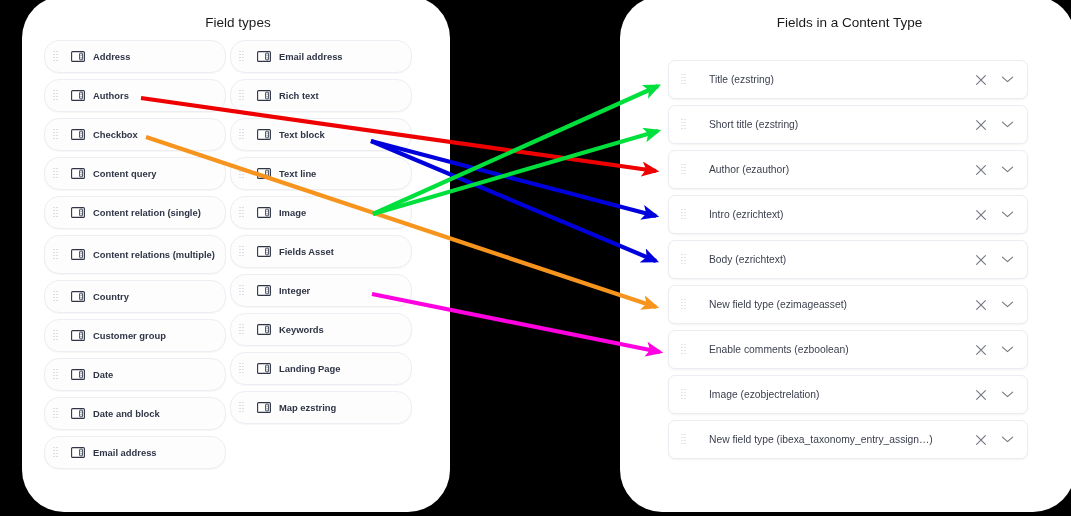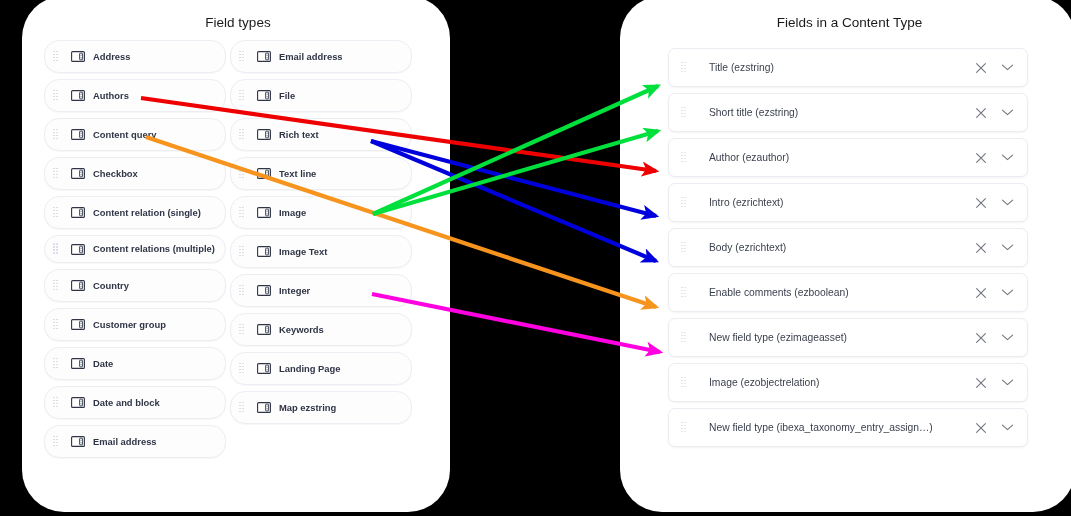--- a/index.html
+++ b/index.html
@@ -44,21 +44,21 @@
     height: 33px;
     margin-bottom: 6px;
     background: #fdfdfe;
     border: 1px solid #eceef3;
     border-radius: 15px;
     display: flex;
     align-items: center;
     padding-left: 8px;
     box-shadow: 0 1px 1px rgba(16,24,40,0.035);
   }
-  .ft-item.tall { height: 28px; text-align: right; }
+  .ft-item.tall { height: 39px; text-align: right; }
 
   .grip {
     width: 9px; height: 12px;
     display: grid;
     grid-template-columns: 3px 3px;
     grid-template-rows: repeat(4, 3px);
     gap: 0px;
     flex: 0 0 auto;
     margin-right: 9px;
   }
@@ -81,21 +81,21 @@
     font-size: 9.4px;
     font-weight: bold;
     color: #2f3545;
     line-height: 1.25;
     font-family: "Liberation Sans", sans-serif;
   }
 
   
   #cf-list {
     position: absolute;
-    left: 48px; top: 52px;
+    left: 48px; top: 64px;
     width: 360px;
   }
   .cf-item {
     position: relative;
     height: 39px;
     margin-bottom: 6px;
     background: #ffffff;
     border: 1px solid #ebedf2;
     border-radius: 7px;
     display: flex;
@@ -204,42 +204,42 @@
             <i></i>
           </span>
           <span class="fticon">
             <svg width="14" height="11" viewBox="0 0 14 11">
               <rect x="0.6" y="0.6" width="12.8" height="9.8" rx="1" fill="#ffffff" stroke="#2f3545" stroke-width="1.1"></rect>
               <rect x="8.6" y="2.2" width="3" height="6.6" rx="0.6" fill="#ffffff" stroke="#2f3545" stroke-width="0.9"></rect>
               <path d="M10.1 3.6 L9.3 4.6 L10.9 4.6 Z" fill="#2f3545"></path>
               <path d="M10.1 7.4 L9.3 6.4 L10.9 6.4 Z" fill="#2f3545"></path>
             </svg>
           </span>
+          <span class="ft-label">Checkbox</span>
+        </div>
+        <div class="ft-item">
+          <span class="grip">
+            <i></i>
+            <i></i>
+            <i></i>
+            <i></i>
+            <i></i>
+            <i></i>
+            <i></i>
+            <i></i>
+          </span>
+          <span class="fticon">
+            <svg width="14" height="11" viewBox="0 0 14 11">
+              <rect x="0.6" y="0.6" width="12.8" height="9.8" rx="1" fill="#ffffff" stroke="#2f3545" stroke-width="1.1"></rect>
+              <rect x="8.6" y="2.2" width="3" height="6.6" rx="0.6" fill="#ffffff" stroke="#2f3545" stroke-width="0.9"></rect>
+              <path d="M10.1 3.6 L9.3 4.6 L10.9 4.6 Z" fill="#2f3545"></path>
+              <path d="M10.1 7.4 L9.3 6.4 L10.9 6.4 Z" fill="#2f3545"></path>
+            </svg>
+          </span>
           <span class="ft-label">Content query</span>
-        </div>
-        <div class="ft-item">
-          <span class="grip">
-            <i></i>
-            <i></i>
-            <i></i>
-            <i></i>
-            <i></i>
-            <i></i>
-            <i></i>
-            <i></i>
-          </span>
-          <span class="fticon">
-            <svg width="14" height="11" viewBox="0 0 14 11">
-              <rect x="0.6" y="0.6" width="12.8" height="9.8" rx="1" fill="#ffffff" stroke="#2f3545" stroke-width="1.1"></rect>
-              <rect x="8.6" y="2.2" width="3" height="6.6" rx="0.6" fill="#ffffff" stroke="#2f3545" stroke-width="0.9"></rect>
-              <path d="M10.1 3.6 L9.3 4.6 L10.9 4.6 Z" fill="#2f3545"></path>
-              <path d="M10.1 7.4 L9.3 6.4 L10.9 6.4 Z" fill="#2f3545"></path>
-            </svg>
-          </span>
-          <span class="ft-label">Checkbox</span>
         </div>
         <div class="ft-item">
           <span class="grip">
             <i></i>
             <i></i>
             <i></i>
             <i></i>
             <i></i>
             <i></i>
             <i></i>
@@ -416,41 +416,20 @@
             <i></i>
           </span>
           <span class="fticon">
             <svg width="14" height="11" viewBox="0 0 14 11">
               <rect x="0.6" y="0.6" width="12.8" height="9.8" rx="1" fill="#ffffff" stroke="#2f3545" stroke-width="1.1"></rect>
               <rect x="8.6" y="2.2" width="3" height="6.6" rx="0.6" fill="#ffffff" stroke="#2f3545" stroke-width="0.9"></rect>
               <path d="M10.1 3.6 L9.3 4.6 L10.9 4.6 Z" fill="#2f3545"></path>
               <path d="M10.1 7.4 L9.3 6.4 L10.9 6.4 Z" fill="#2f3545"></path>
             </svg>
           </span>
-          <span class="ft-label">File</span>
-        </div>
-        <div class="ft-item">
-          <span class="grip">
-            <i></i>
-            <i></i>
-            <i></i>
-            <i></i>
-            <i></i>
-            <i></i>
-            <i></i>
-            <i></i>
-          </span>
-          <span class="fticon">
-            <svg width="14" height="11" viewBox="0 0 14 11">
-              <rect x="0.6" y="0.6" width="12.8" height="9.8" rx="1" fill="#ffffff" stroke="#2f3545" stroke-width="1.1"></rect>
-              <rect x="8.6" y="2.2" width="3" height="6.6" rx="0.6" fill="#ffffff" stroke="#2f3545" stroke-width="0.9"></rect>
-              <path d="M10.1 3.6 L9.3 4.6 L10.9 4.6 Z" fill="#2f3545"></path>
-              <path d="M10.1 7.4 L9.3 6.4 L10.9 6.4 Z" fill="#2f3545"></path>
-            </svg>
-          </span>
           <span class="ft-label">Rich text</span>
         </div>
         <div class="ft-item">
           <span class="grip">
             <i></i>
             <i></i>
             <i></i>
             <i></i>
             <i></i>
             <i></i>
@@ -458,20 +437,41 @@
             <i></i>
           </span>
           <span class="fticon">
             <svg width="14" height="11" viewBox="0 0 14 11">
               <rect x="0.6" y="0.6" width="12.8" height="9.8" rx="1" fill="#ffffff" stroke="#2f3545" stroke-width="1.1"></rect>
               <rect x="8.6" y="2.2" width="3" height="6.6" rx="0.6" fill="#ffffff" stroke="#2f3545" stroke-width="0.9"></rect>
               <path d="M10.1 3.6 L9.3 4.6 L10.9 4.6 Z" fill="#2f3545"></path>
               <path d="M10.1 7.4 L9.3 6.4 L10.9 6.4 Z" fill="#2f3545"></path>
             </svg>
           </span>
+          <span class="ft-label">Text block</span>
+        </div>
+        <div class="ft-item">
+          <span class="grip">
+            <i></i>
+            <i></i>
+            <i></i>
+            <i></i>
+            <i></i>
+            <i></i>
+            <i></i>
+            <i></i>
+          </span>
+          <span class="fticon">
+            <svg width="14" height="11" viewBox="0 0 14 11">
+              <rect x="0.6" y="0.6" width="12.8" height="9.8" rx="1" fill="#ffffff" stroke="#2f3545" stroke-width="1.1"></rect>
+              <rect x="8.6" y="2.2" width="3" height="6.6" rx="0.6" fill="#ffffff" stroke="#2f3545" stroke-width="0.9"></rect>
+              <path d="M10.1 3.6 L9.3 4.6 L10.9 4.6 Z" fill="#2f3545"></path>
+              <path d="M10.1 7.4 L9.3 6.4 L10.9 6.4 Z" fill="#2f3545"></path>
+            </svg>
+          </span>
           <span class="ft-label">Text line</span>
         </div>
         <div class="ft-item">
           <span class="grip">
             <i></i>
             <i></i>
             <i></i>
             <i></i>
             <i></i>
             <i></i>
@@ -500,21 +500,21 @@
             <i></i>
           </span>
           <span class="fticon">
             <svg width="14" height="11" viewBox="0 0 14 11">
               <rect x="0.6" y="0.6" width="12.8" height="9.8" rx="1" fill="#ffffff" stroke="#2f3545" stroke-width="1.1"></rect>
               <rect x="8.6" y="2.2" width="3" height="6.6" rx="0.6" fill="#ffffff" stroke="#2f3545" stroke-width="0.9"></rect>
               <path d="M10.1 3.6 L9.3 4.6 L10.9 4.6 Z" fill="#2f3545"></path>
               <path d="M10.1 7.4 L9.3 6.4 L10.9 6.4 Z" fill="#2f3545"></path>
             </svg>
           </span>
-          <span class="ft-label">Image Text</span>
+          <span class="ft-label">Fields Asset</span>
         </div>
         <div class="ft-item">
           <span class="grip">
             <i></i>
             <i></i>
             <i></i>
             <i></i>
             <i></i>
             <i></i>
             <i></i>
@@ -718,21 +718,21 @@
           <span class="cf-grip">
             <i></i>
             <i></i>
             <i></i>
             <i></i>
             <i></i>
             <i></i>
             <i></i>
             <i></i>
           </span>
-          <span class="cf-label">Enable comments (ezboolean)</span>
+          <span class="cf-label">New field type (ezimageasset)</span>
           <span class="cf-btn close">
             <svg width="12" height="12" viewBox="0 0 12 12">
               <path d="M1.6 1.6 L10.4 10.4 M10.4 1.6 L1.6 10.4" stroke="#71757f" stroke-width="1.1" fill="none" stroke-linecap="round"></path>
             </svg>
           </span>
           <span class="cf-btn chev">
             <svg width="13" height="9" viewBox="0 0 13 9">
               <path d="M1.4 2.2 L6.5 6.6 L11.6 2.2" stroke="#71757f" stroke-width="1.1" fill="none" stroke-linecap="round" stroke-linejoin="round"></path>
             </svg>
           </span>
@@ -741,21 +741,21 @@
           <span class="cf-grip">
             <i></i>
             <i></i>
             <i></i>
             <i></i>
             <i></i>
             <i></i>
             <i></i>
             <i></i>
           </span>
-          <span class="cf-label">New field type (ezimageasset)</span>
+          <span class="cf-label">Enable comments (ezboolean)</span>
           <span class="cf-btn close">
             <svg width="12" height="12" viewBox="0 0 12 12">
               <path d="M1.6 1.6 L10.4 10.4 M10.4 1.6 L1.6 10.4" stroke="#71757f" stroke-width="1.1" fill="none" stroke-linecap="round"></path>
             </svg>
           </span>
           <span class="cf-btn chev">
             <svg width="13" height="9" viewBox="0 0 13 9">
               <path d="M1.4 2.2 L6.5 6.6 L11.6 2.2" stroke="#71757f" stroke-width="1.1" fill="none" stroke-linecap="round" stroke-linejoin="round"></path>
             </svg>
           </span>

